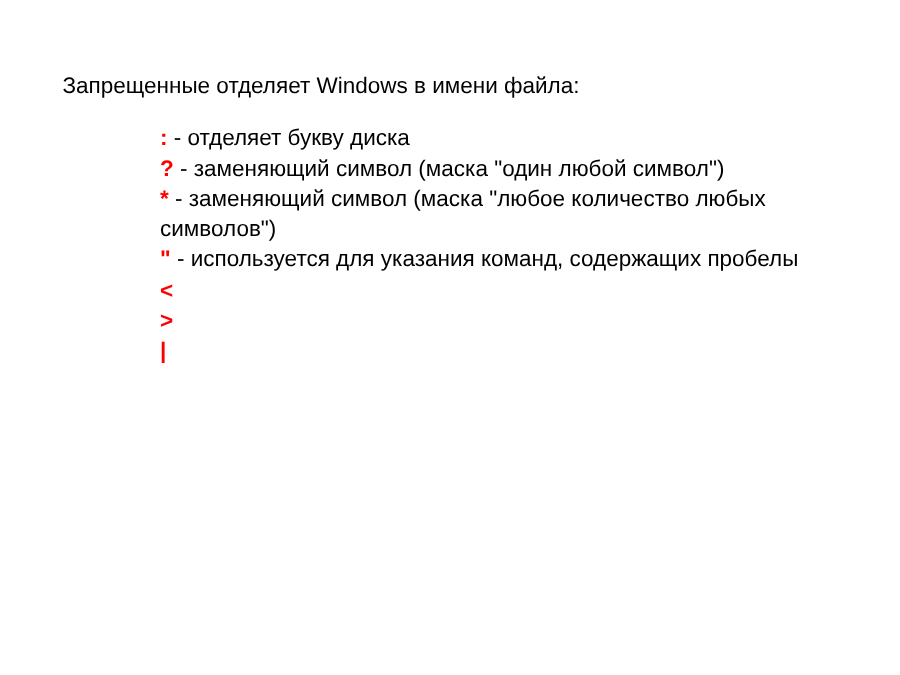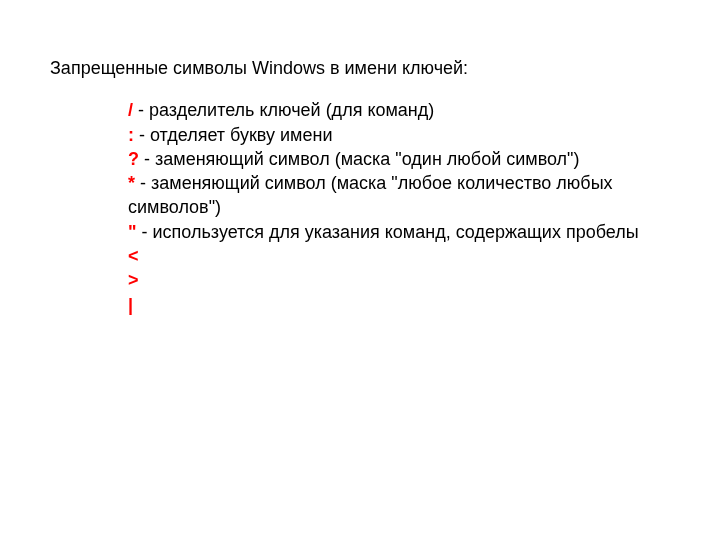--- a/index.html
+++ b/index.html
@@ -26,28 +26,25 @@
       color: #ff0000;
       font-weight: bold;
     }
     .desc {
       color: #000000;
     }
   </style>
 </head>
 <body>
 
-<div class="heading">Запрещенные символы Windows в имени ключей:</div>
+<div class="heading">Запрещенные отделяет Windows в имени файла:</div>
 
 <div class="items">
   <div class="item">
-    <span class="symbol">/</span><span class="desc"> - разделитель ключей (для команд)</span>
-  </div>
-  <div class="item">
-    <span class="symbol">:</span><span class="desc"> - отделяет букву имени</span>
+    <span class="symbol">:</span><span class="desc"> - отделяет букву диска</span>
   </div>
   <div class="item">
     <span class="symbol">?</span><span class="desc"> - заменяющий символ (маска "один любой символ")</span>
   </div>
   <div class="item">
     <span class="symbol">*</span><span class="desc"> - заменяющий символ (маска "любое количество любых символов")</span>
   </div>
   <div class="item">
     <span class="symbol">"</span><span class="desc"> - используется для указания команд, содержащих пробелы</span>
   </div>

